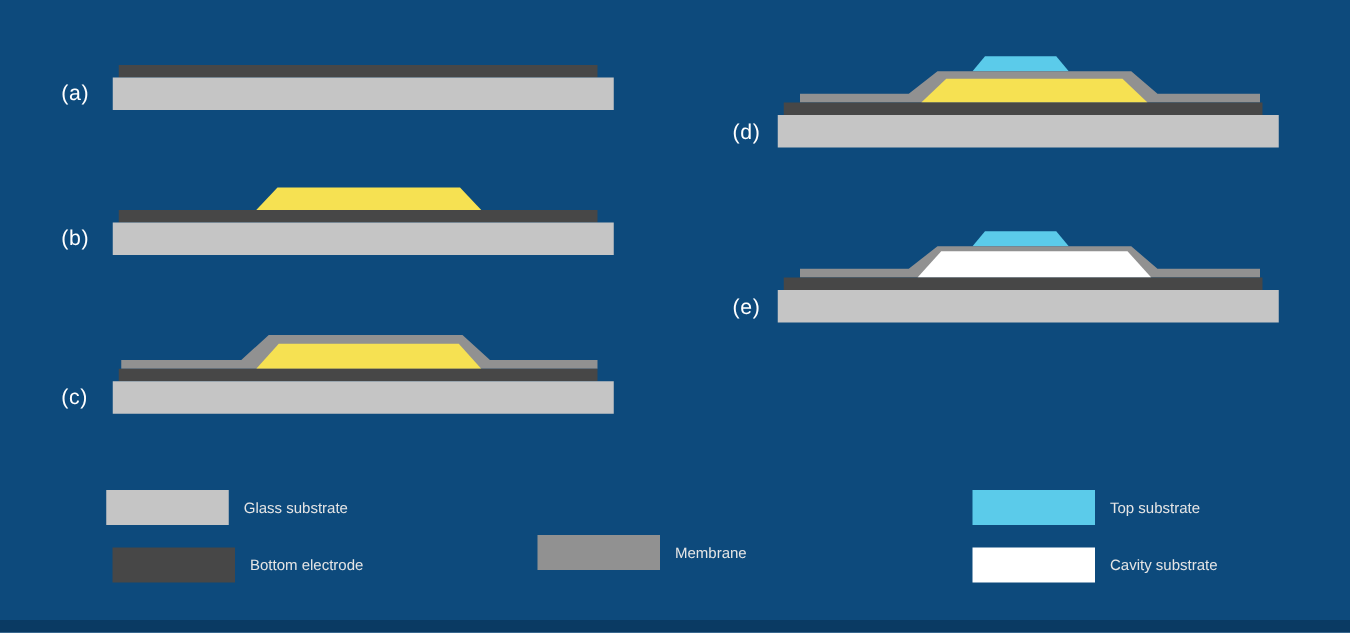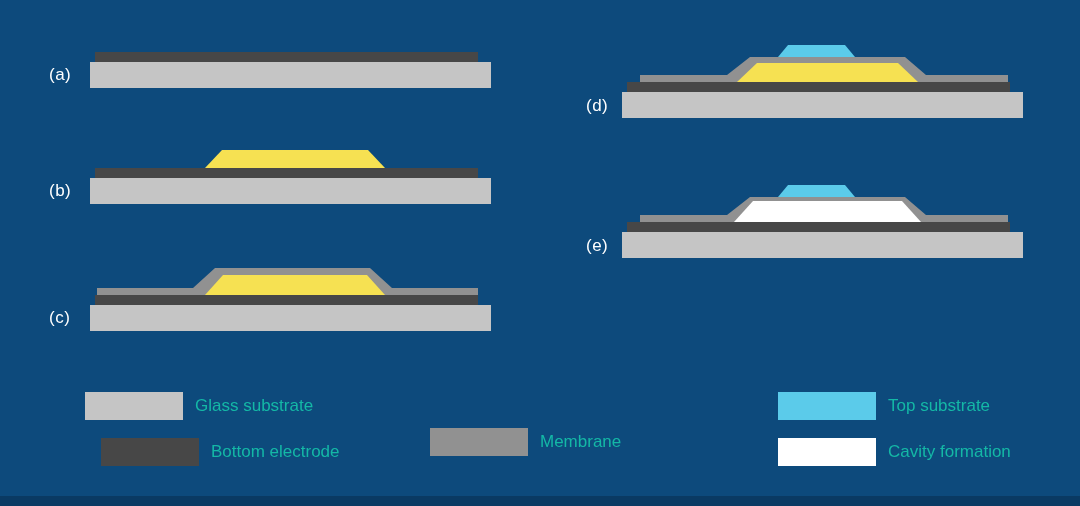--- a/index.html
+++ b/index.html
@@ -26,22 +26,22 @@
     align-items:center;
     height:28px;
   }
   .swatch{
     display:inline-block;
     width:98px;
     height:28px;
     flex:0 0 auto;
   }
   .legend-label{
-    color:#14b8a6;
-    font-size:17px;
+    color:#e5e5e5;
+    font-size:12px;
     margin-left:12px;
     white-space:nowrap;
   }
   .footer-bar{
     position:absolute;
     left:0;
     bottom:0;
     width:100%;
     height:10px;
   }
@@ -87,31 +87,31 @@
     <polygon points="18,33 105,33 128,15 283,15 304,33 386,33 386,40 18,40" fill="#919191"></polygon>
     <polygon points="131,19 280,19 299,40 112,40" fill="#ffffff"></polygon>
     <rect x="5" y="40" width="383" height="10" fill="#474747"></rect>
     <rect x="0" y="50" width="401" height="26" fill="#c5c5c5"></rect>
   </svg>
 
   <div class="legend-item" style="left:85px;top:392px">
     <span class="swatch" style="background: rgb(197, 197, 197);"></span>
     <span class="legend-label">Glass substrate</span>
   </div>
-  <div class="legend-item" style="left:101px;top:438px">
+  <div class="legend-item" style="left:90px;top:438px">
     <span class="swatch" style="background: rgb(71, 71, 71);"></span>
     <span class="legend-label">Bottom electrode</span>
   </div>
   <div class="legend-item" style="left:430px;top:428px">
     <span class="swatch" style="background: rgb(145, 145, 145);"></span>
     <span class="legend-label">Membrane</span>
   </div>
   <div class="legend-item" style="left:778px;top:392px">
     <span class="swatch" style="background: rgb(91, 203, 234);"></span>
     <span class="legend-label">Top substrate</span>
   </div>
   <div class="legend-item" style="left:778px;top:438px">
     <span class="swatch" style="background: rgb(255, 255, 255);"></span>
-    <span class="legend-label">Cavity formation</span>
+    <span class="legend-label">Cavity substrate</span>
   </div>
 
   <div class="footer-bar" style="background: rgb(10, 58, 99);"></div>
 </div>
 
 </body></html>

